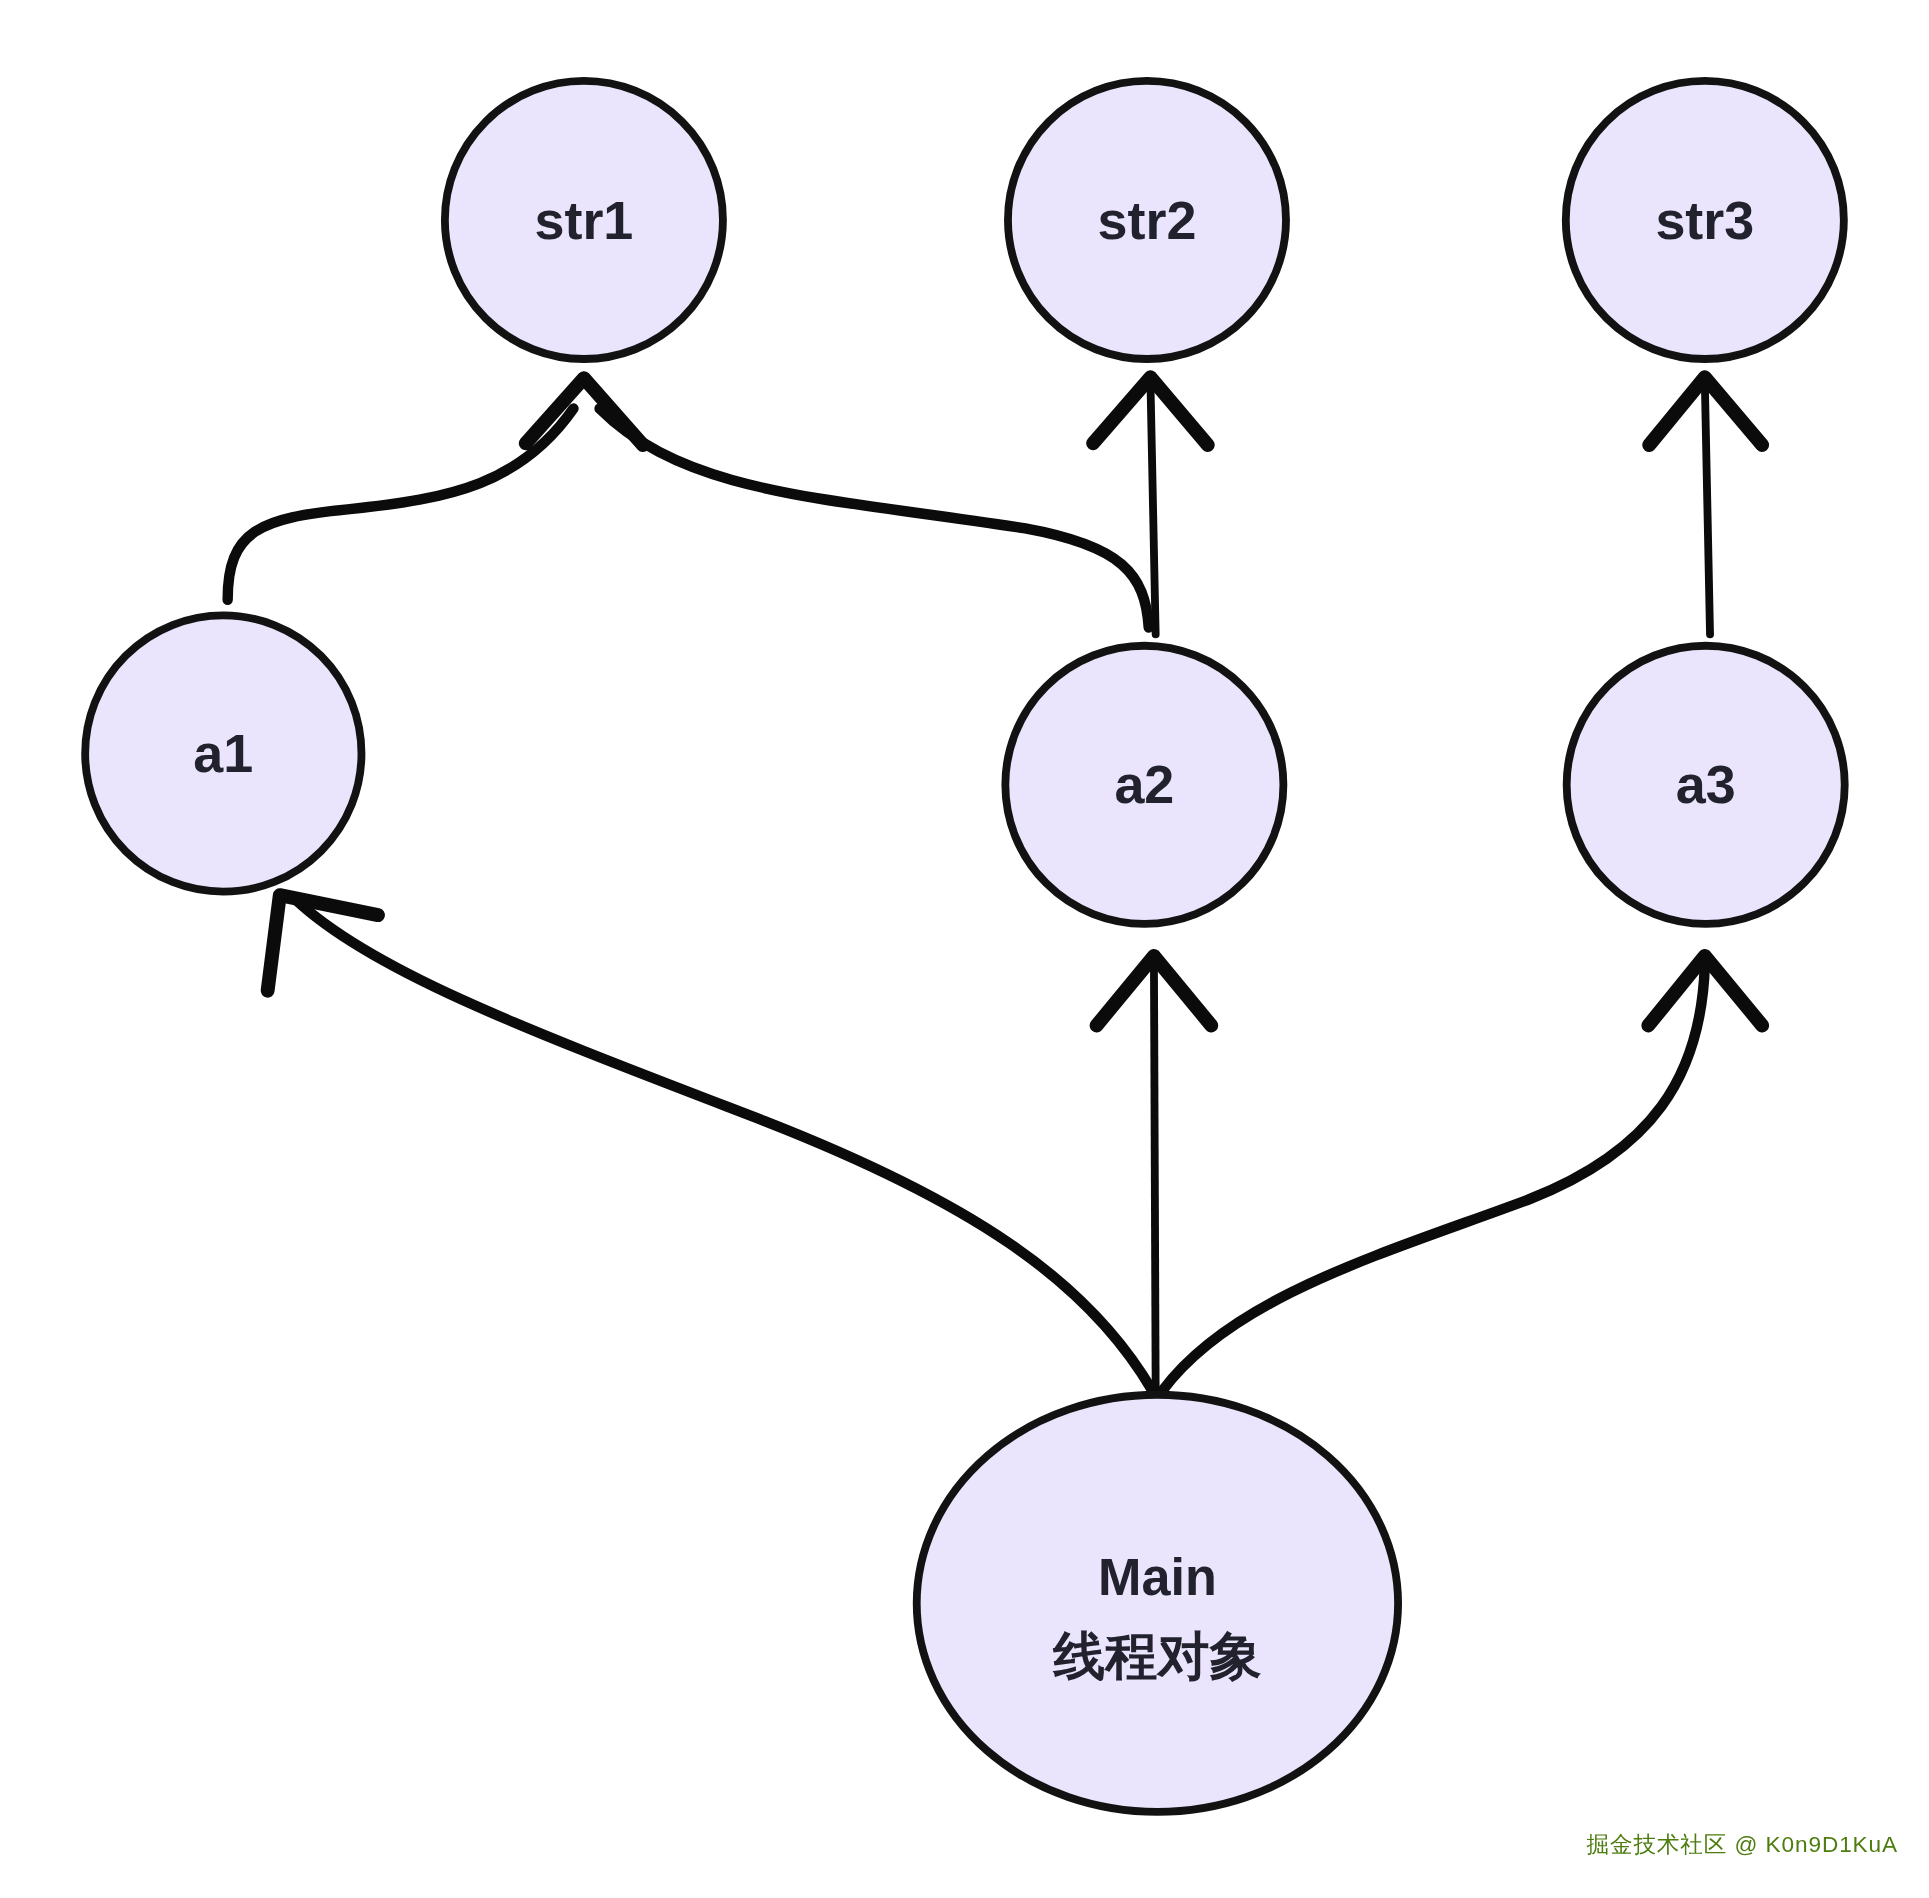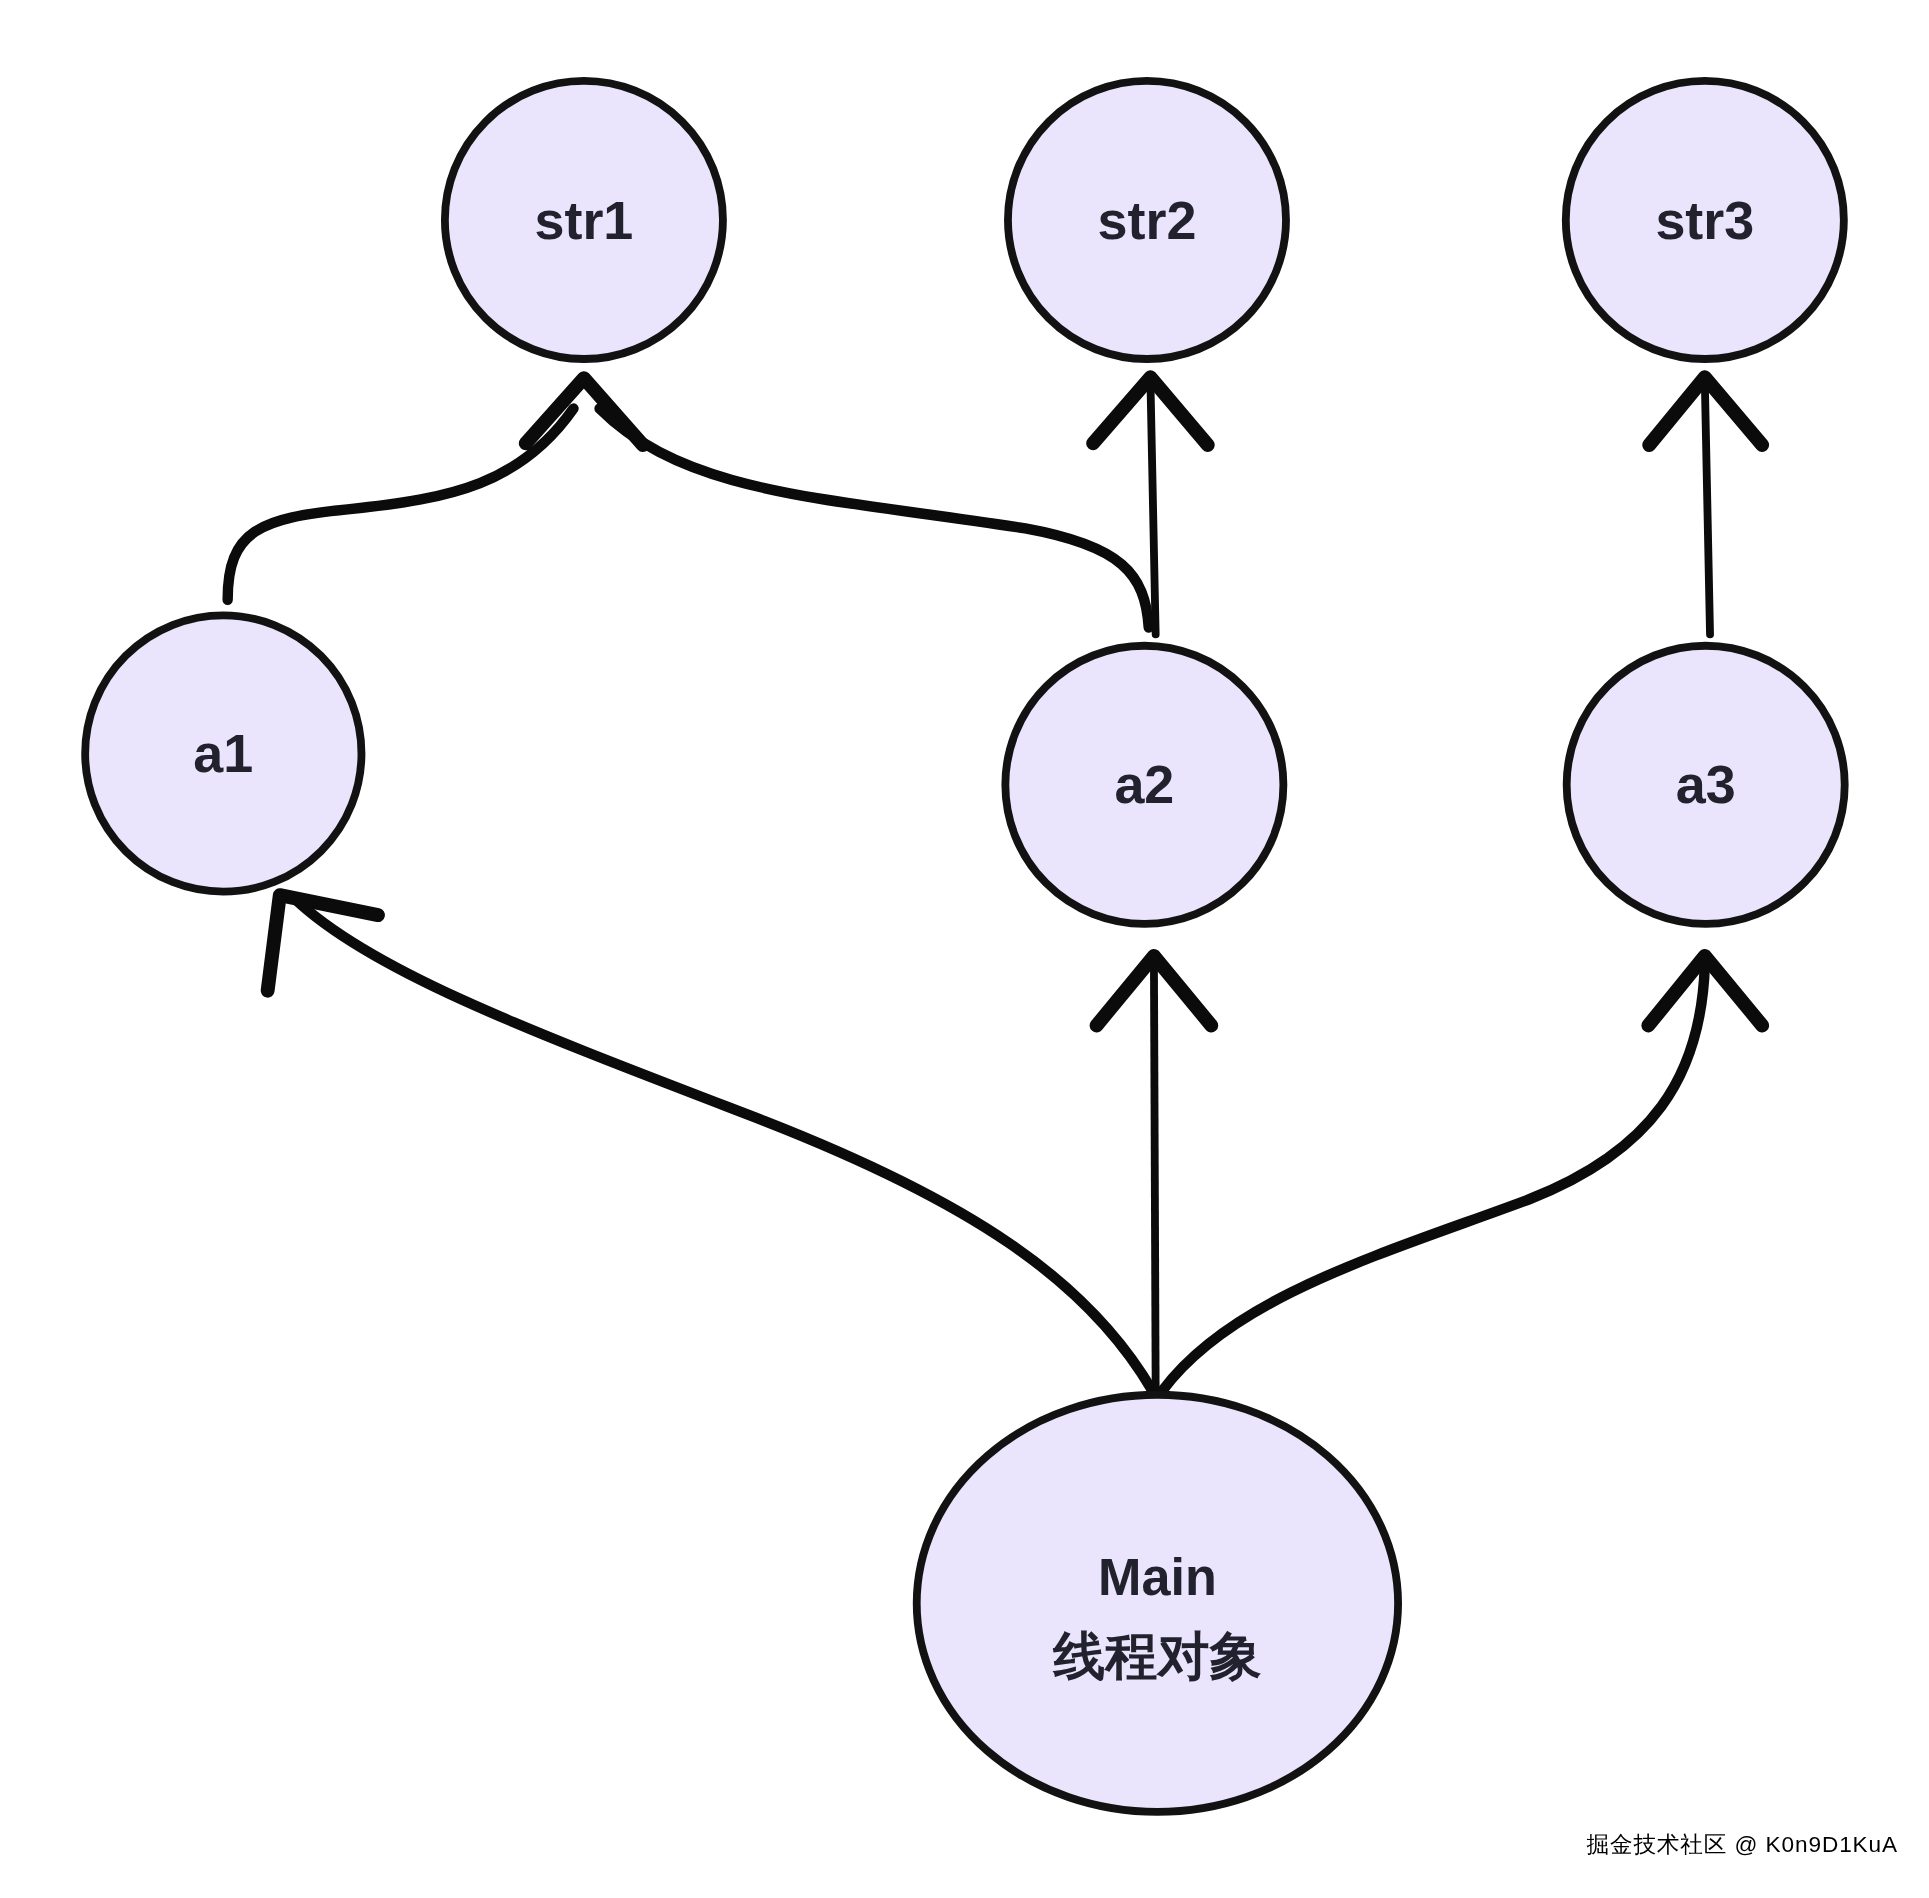--- a/index.html
+++ b/index.html
@@ -56,21 +56,21 @@
     dominant-baseline: middle;
   }
   .label-sm { font-size: 62px; }
   .label-main { font-size: 60px; }
   .watermark {
     position: absolute;
     right: 31px;
     bottom: 38px;
     font-family: "Liberation Sans", "DejaVu Sans", sans-serif;
     font-size: 22.6px;
-    color: #000000;
+    color: #4d7c0f;
     letter-spacing: 0.9px;
     white-space: nowrap;
     user-select: none;
   }
 </style>
 </head>
 <body>
 
 <div id="canvas">
 

